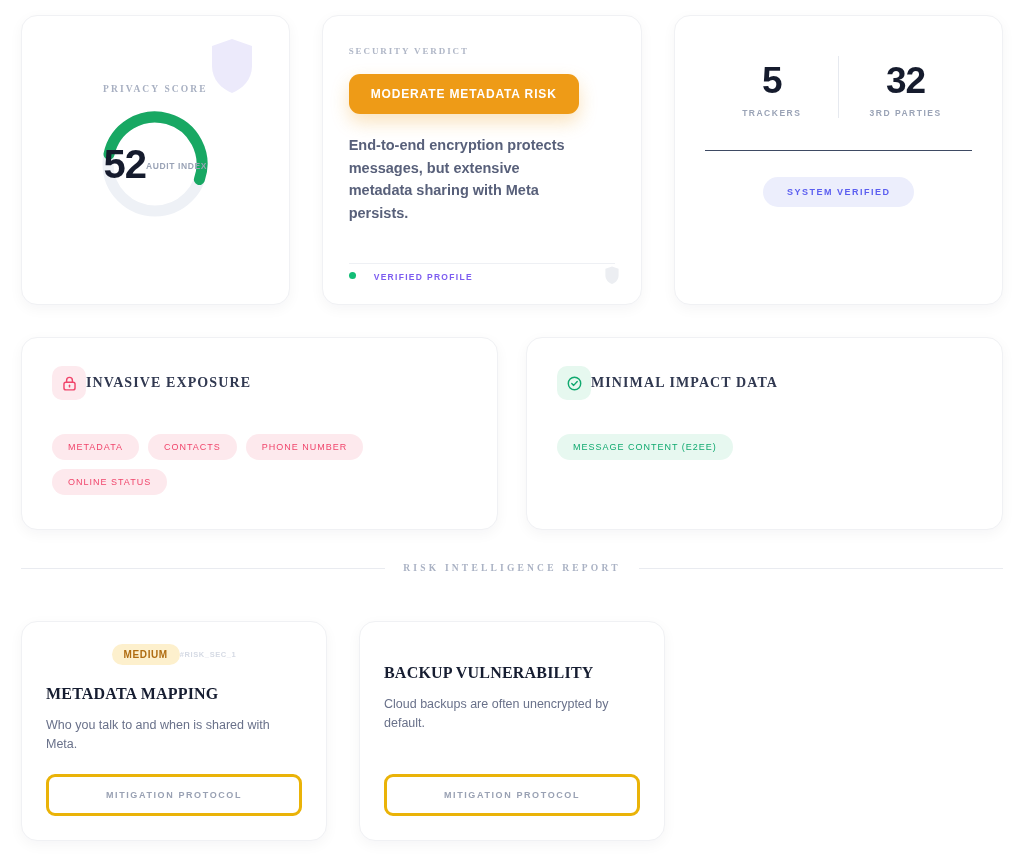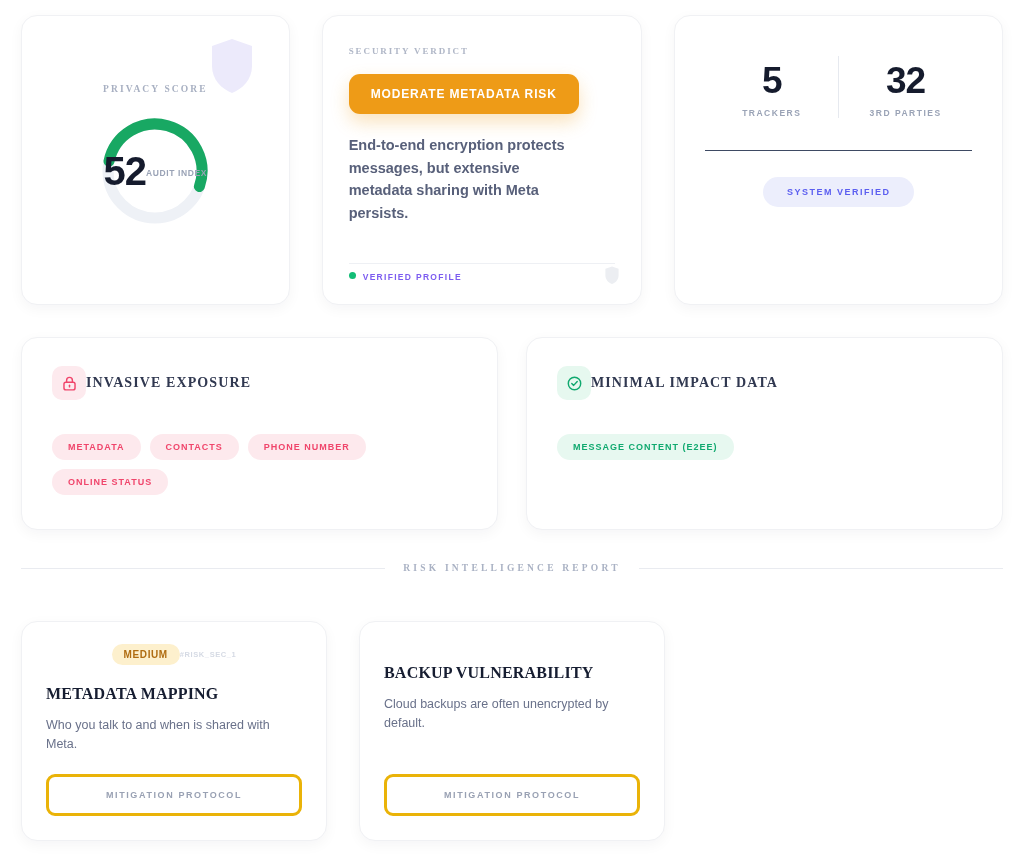--- a/index.html
+++ b/index.html
@@ -36,21 +36,20 @@
     gap: 32px;
     height: 290px;
   }
   .row1 > .card { flex: 1 1 0; }
 
   
   .score-card {
     display: flex;
     flex-direction: column;
     align-items: center;
-    gap: 7px;
   }
   .shield-watermark {
     position: absolute;
     top: 22px;
     right: 36px;
     width: 42px;
     height: 56px;
     opacity: 1;
   }
   .score-label {
@@ -128,21 +127,21 @@
     max-width: 238px;
   }
   .verdict-rule {
     margin-top: auto;
     border-top: 1px solid #eef0f4;
   }
   .verdict-foot {
     margin-top: 8px;
     display: flex;
     align-items: flex-start;
-    gap: 7px;
+    gap: 18px;
   }
   .dot-green {
     width: 7px; height: 7px; border-radius: 50%;
     background: #12bd76;
     flex: 0 0 auto;
   }
   .verified-text {
     font-size: 8.5px;
     font-weight: 800;
     letter-spacing: 1.3px;
@@ -235,21 +234,21 @@
     margin-top: 34px;
     display: flex;
     flex-wrap: wrap;
     gap: 9px;
     max-width: 330px;
   }
   .tag {
     border-radius: 999px;
     padding: 8px 16px;
     font-size: 9px;
-    font-weight: 700;
+    font-weight: 400;
     letter-spacing: 1px;
     text-transform: uppercase;
     white-space: nowrap;
     cursor: default;
   }
   .tag.danger { background: #fde9ed; color: #f0456b; }
   .tag.safe { background: #e7f8f0; color: #10a96f; }
 
   
   .divider {

